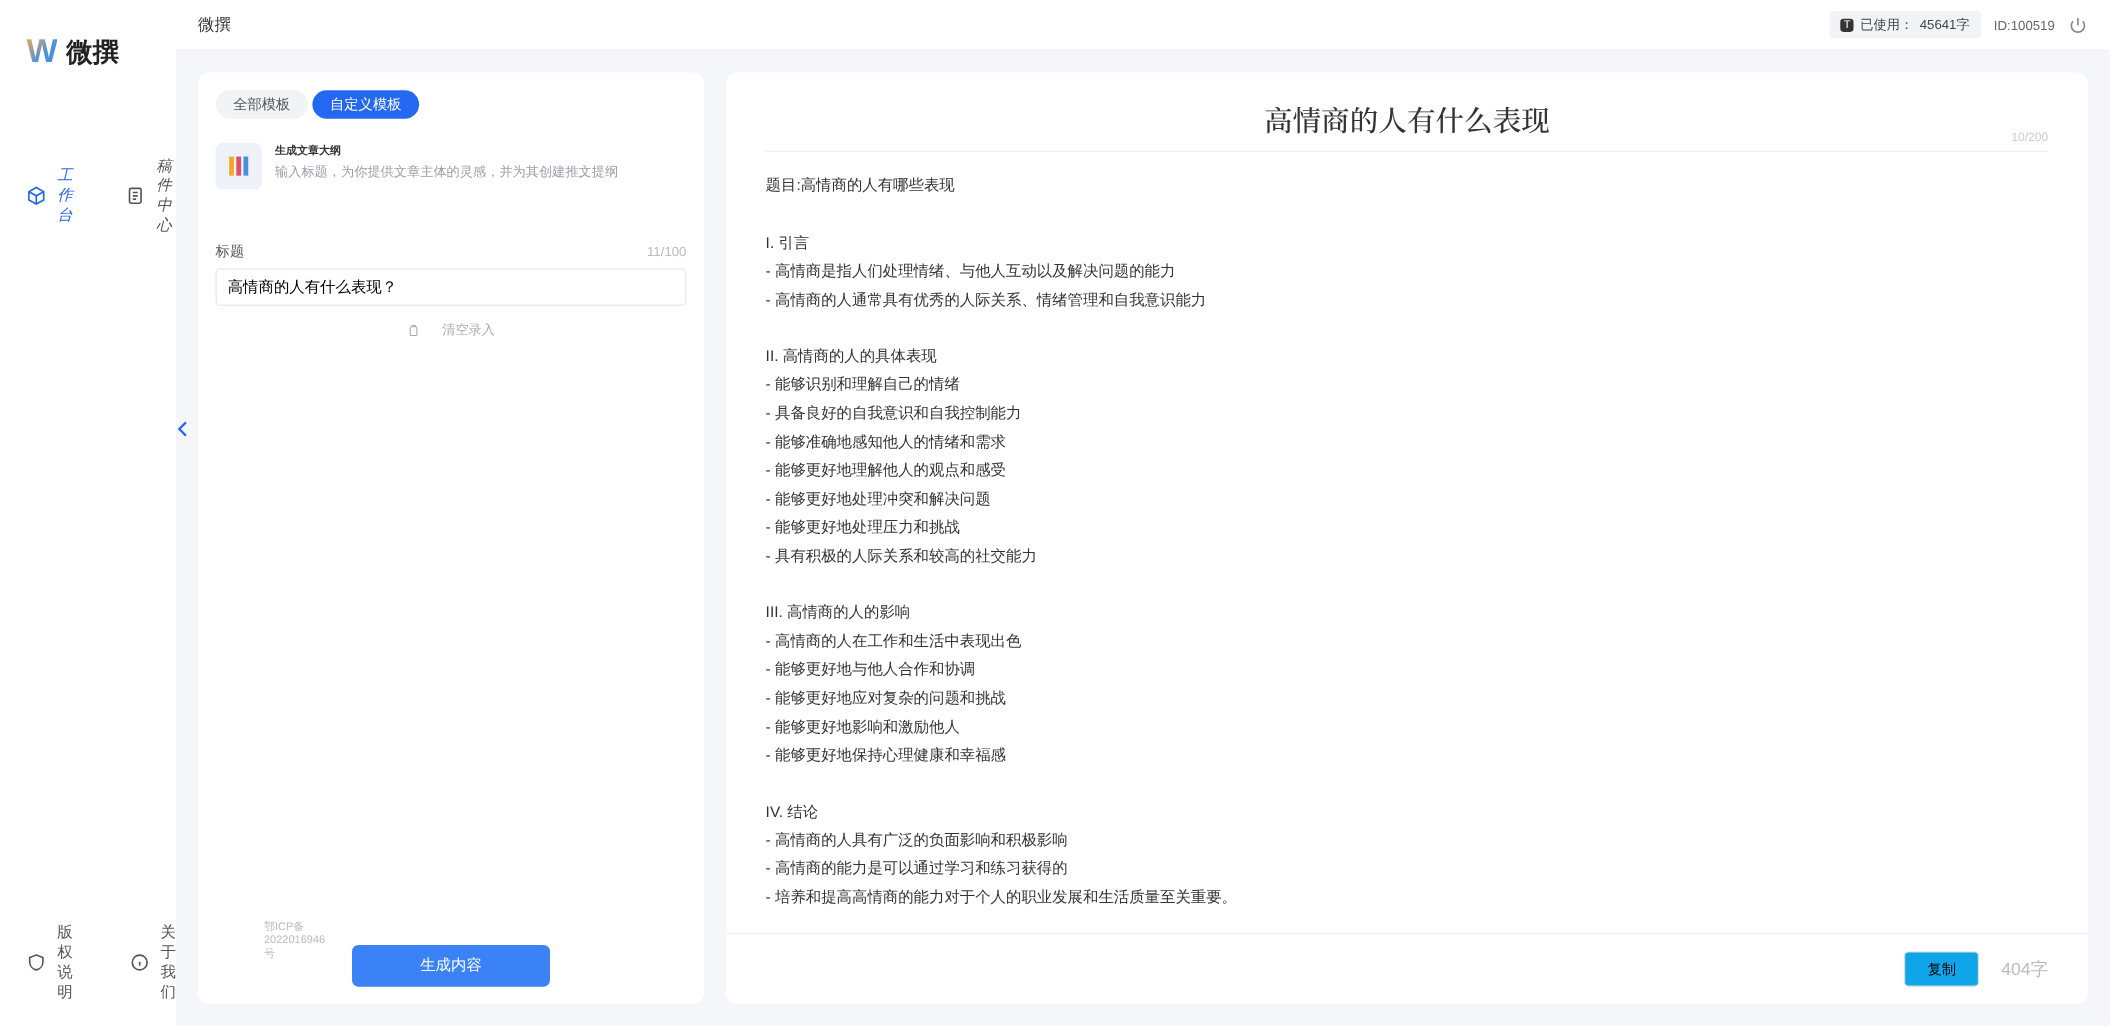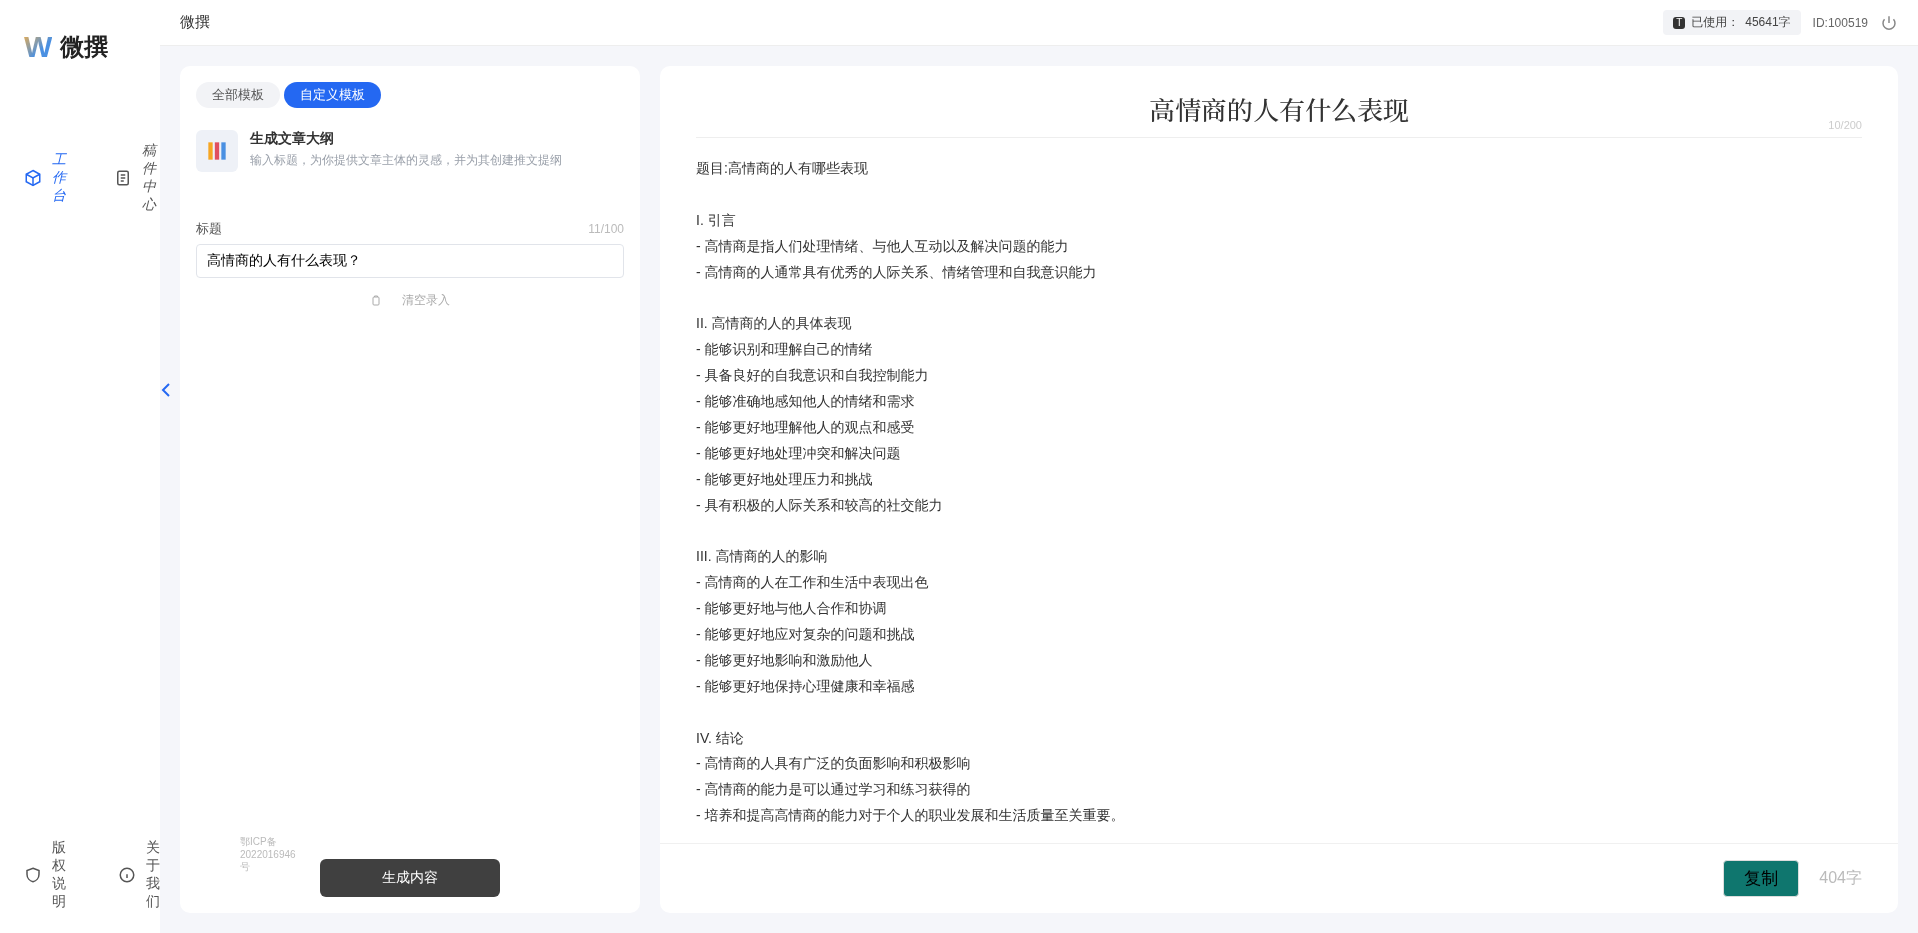--- a/index.html
+++ b/index.html
@@ -136,21 +136,21 @@
       display: flex;
       gap: 12px;
       padding: 12px 16px;
       align-items: flex-start;
     }
     .template-icon {
       width: 42px; height: 42px; border-radius: 6px;
       background: #eef1f7;
       display:flex; align-items:center; justify-content:center;
     }
-    .template-title { font-weight: 600; font-size: 14px; margin-bottom: 4px; }
+    .template-title { font-weight: 600; font-size: 10px; margin-bottom: 4px; }
     .template-desc { font-size: 12px; color: #9aa0aa; }
 
     .form-area { padding: 16px; flex:1; display:flex; flex-direction:column; }
     .form-label-row { display:flex; justify-content:space-between; align-items:center; margin-bottom:6px; margin-top:20px;}
     .form-label { font-size: 13px; color:#555; }
     .counter { font-size: 12px; color:#bbb; }
     .title-input {
       width: 100%;
       border: 1px solid #e1e4ea;
       border-radius: 4px;
@@ -165,21 +165,21 @@
       color: #aaa;
       cursor: pointer;
       display:flex; align-items:center; justify-content:center; gap:20px;
     }
 
     .left-footer { padding: 16px; }
     .generate-btn {
       width: 180px;
       margin: 0 auto;
       display: block;
-      background: #404040;
+      background: #3b82f6;
       color: #fff;
       border: none;
       border-radius: 6px;
       padding: 10px 0;
       font-size: 14px;
       cursor: pointer;
     }
 
     
     .result-head {
@@ -213,22 +213,22 @@
       display:flex;
       justify-content:flex-end;
       align-items:center;
       gap:20px;
       border-top:1px solid #f0f0f0;
     }
     .copy-btn {
       border:1px solid #ddd;
       border-radius:4px;
       padding:6px 20px;
-      font-size:17px;
-      background:#0f766e;
+      font-size:13px;
+      background:#0ea5e9;
       cursor:pointer;
     }
     .word-count { font-size:16px; color:#bbb; }
   </style>
 </head>
 <body>
 
 <div class="app">
 
   <aside class="sidebar">

